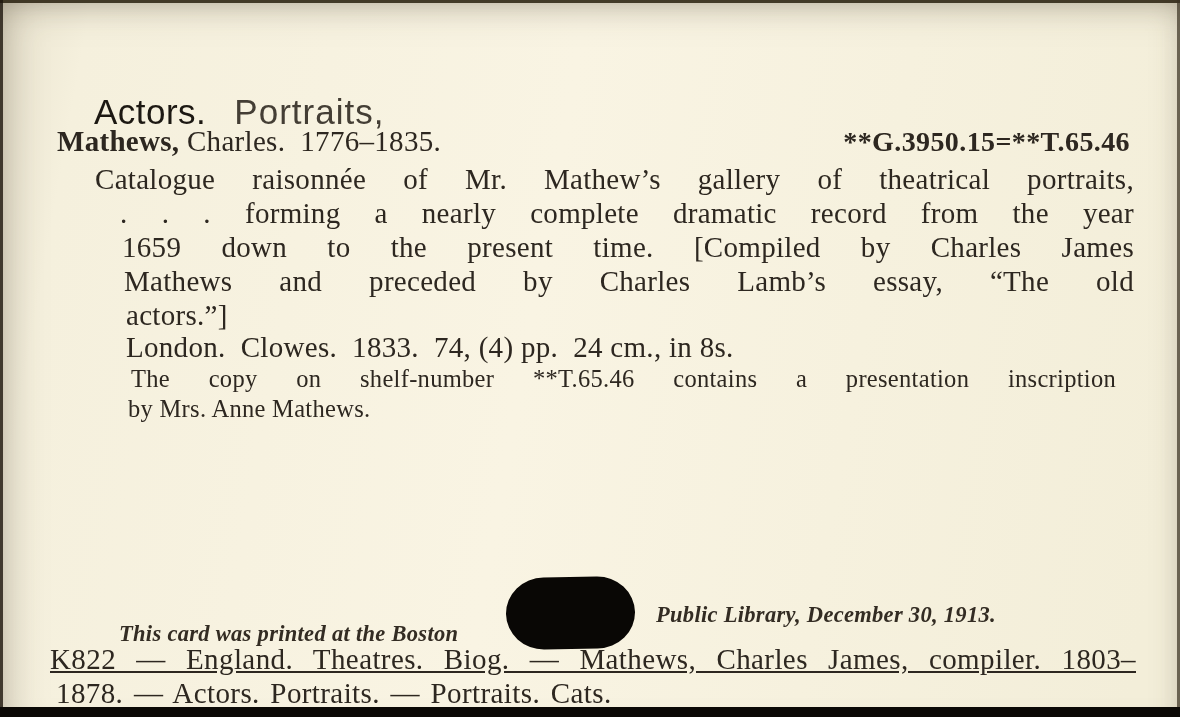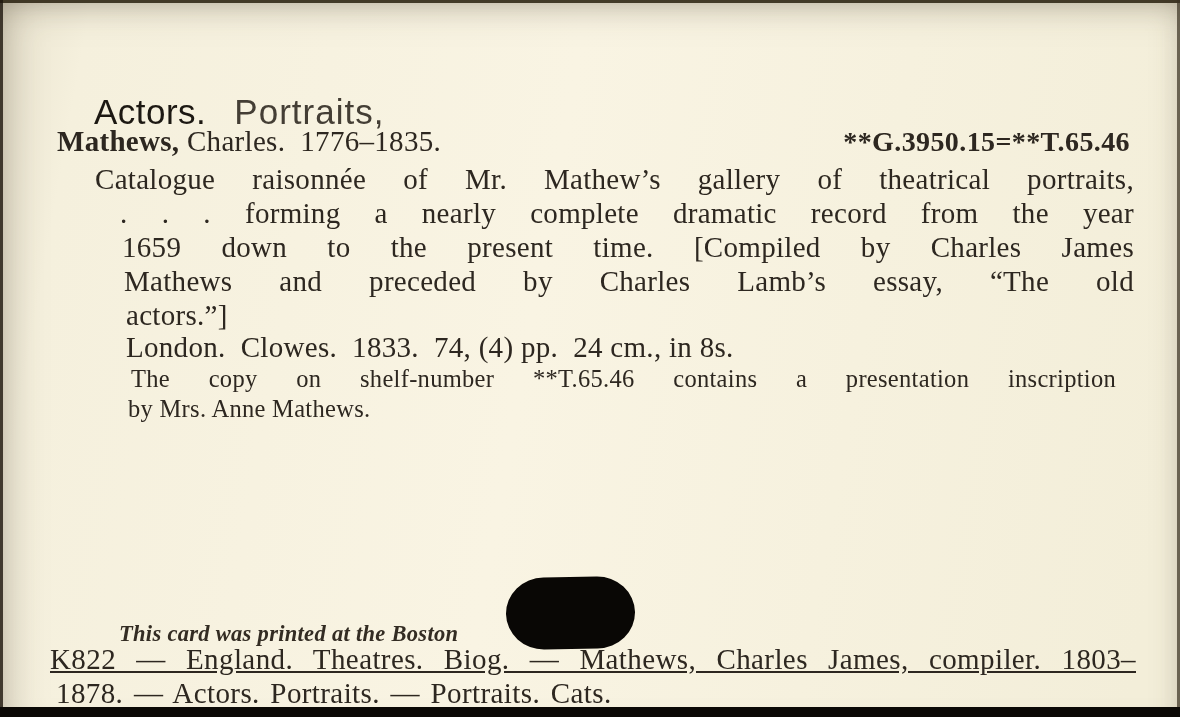--- a/index.html
+++ b/index.html
@@ -102,17 +102,18 @@
   <div class="abs bline b3 just">1659 down to the present time. [Compiled by Charles James</div>
   <div class="abs bline b4 just">Mathews and preceded by Charles Lamb’s essay, “The old</div>
   <div class="abs bline b5">actors.”]</div>
   <div class="abs bline b6">London.  Clowes.  1833.  74, (4) pp.  24 cm., in 8s.</div>
 
   <div class="abs nline n1 just">The copy on shelf-number **T.65.46 contains a presentation inscription</div>
   <div class="abs nline n2">by Mrs. Anne Mathews.</div>
 
   <div class="abs imprint imp-left">This card was printed at the Boston</div>
   <div class="abs ink-blot"></div>
+  <div class="abs imprint imp-right">Public Library, December 30, 1913.</div>
 
   <div class="abs tline t1">K822 — England. Theatres. Biog. — Mathews, Charles James, compiler. 1803–</div>
   <div class="abs tline t2">1878. — Actors. Portraits. — Portraits. Cats.</div>
 
 </div>
 
 </body></html>

